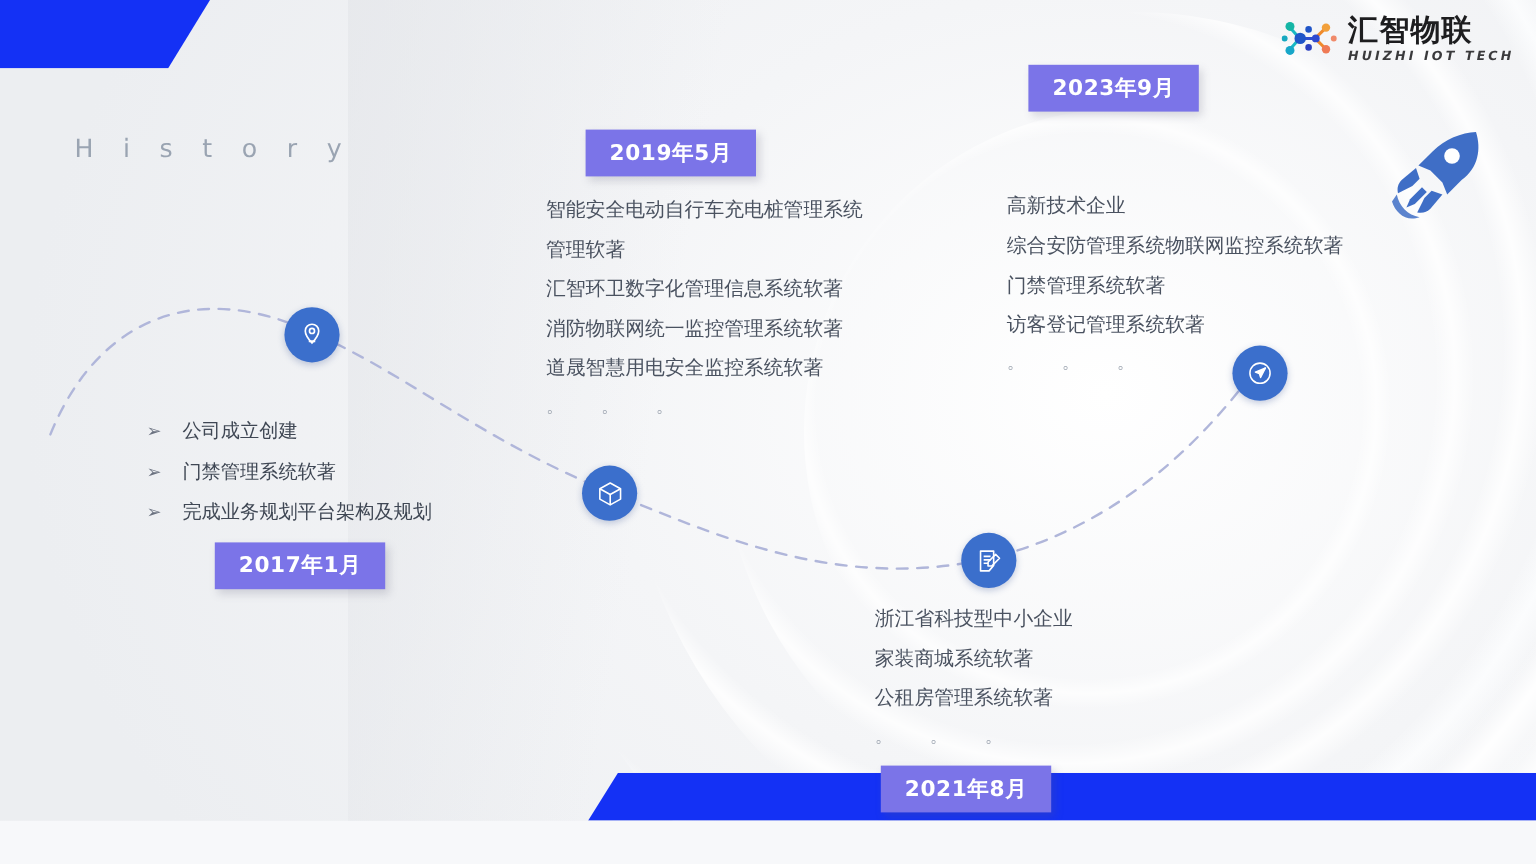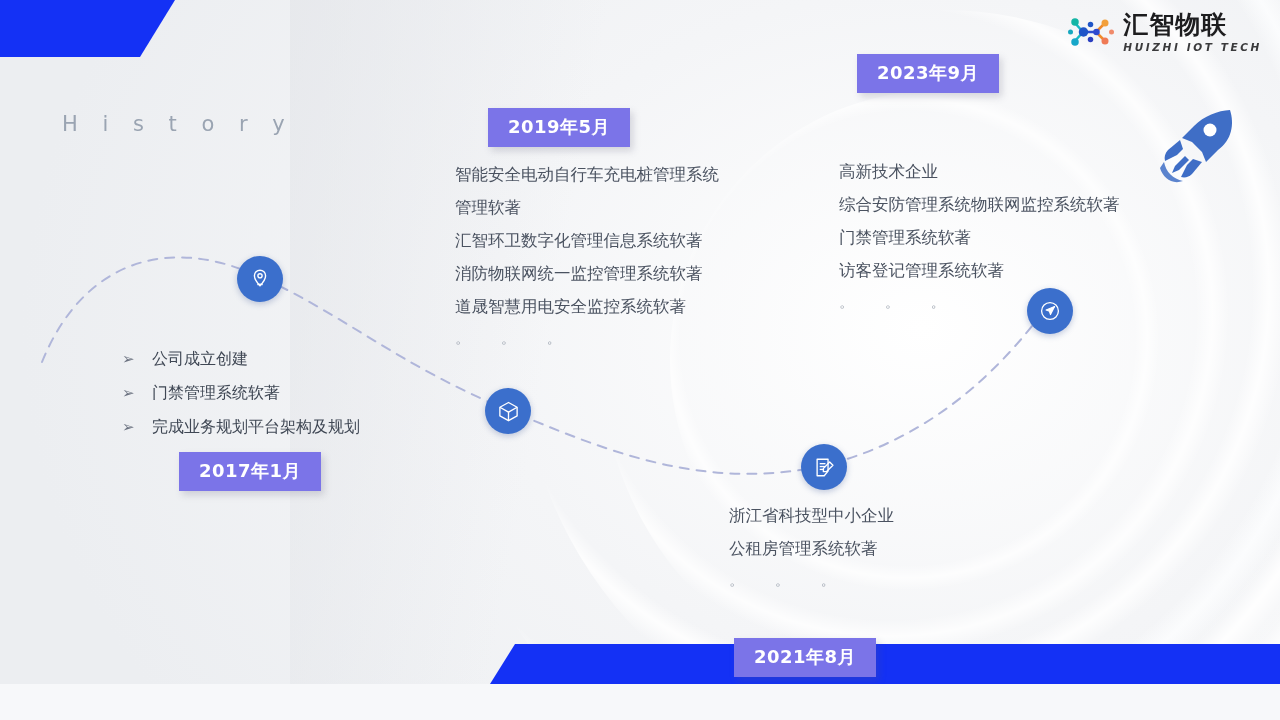--- a/index.html
+++ b/index.html
@@ -207,20 +207,21 @@
     <div class="line">智能安全电动自行车充电桩管理系统</div>
     <div class="line">管理软著</div>
     <div class="line">汇智环卫数字化管理信息系统软著</div>
     <div class="line">消防物联网统一监控管理系统软著</div>
     <div class="line">道晟智慧用电安全监控系统软著</div>
     <div class="dots">。 。 。</div>
   </div>
 
   <div class="block" style="left:729px;top:499px;">
     <div class="line">浙江省科技型中小企业</div>
+    <div class="line">家装商城系统软著</div>
     <div class="line">公租房管理系统软著</div>
     <div class="dots">。 。 。</div>
   </div>
   <div class="badge" style="left:734px;top:638px;text-align:right;">2021年8月</div>
 
   <div class="badge" style="left:857px;top:54px;">2023年9月</div>
   <div class="block" style="left:839px;top:128px;margin-top:27px;">
     <div class="line">高新技术企业</div>
     <div class="line">综合安防管理系统物联网监控系统软著</div>
     <div class="line">门禁管理系统软著</div>

